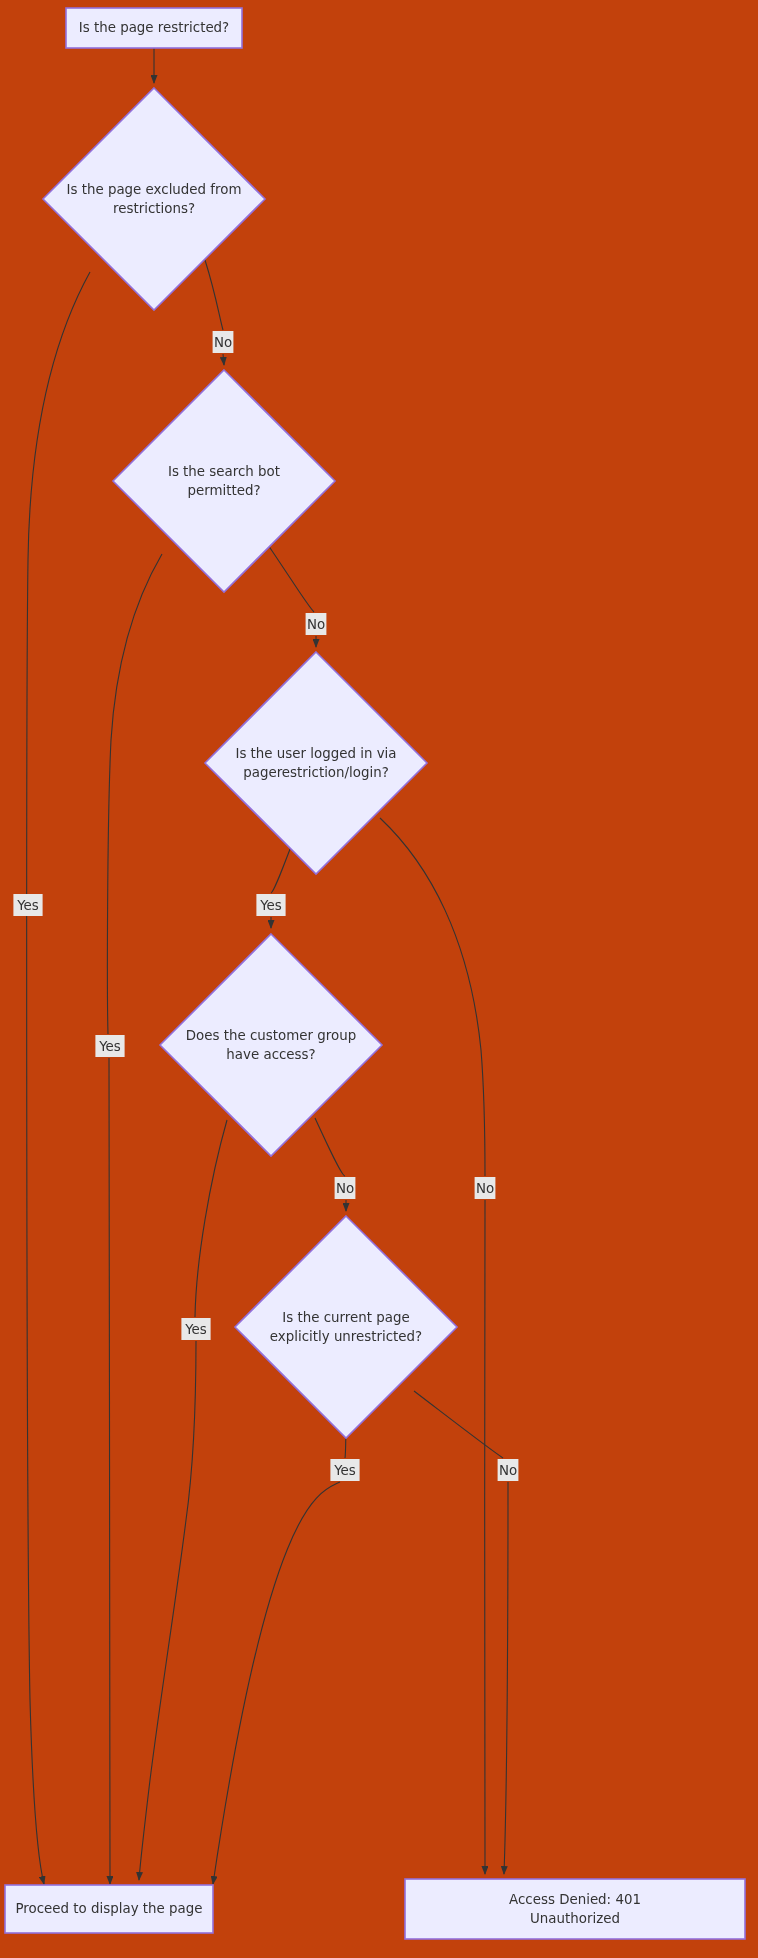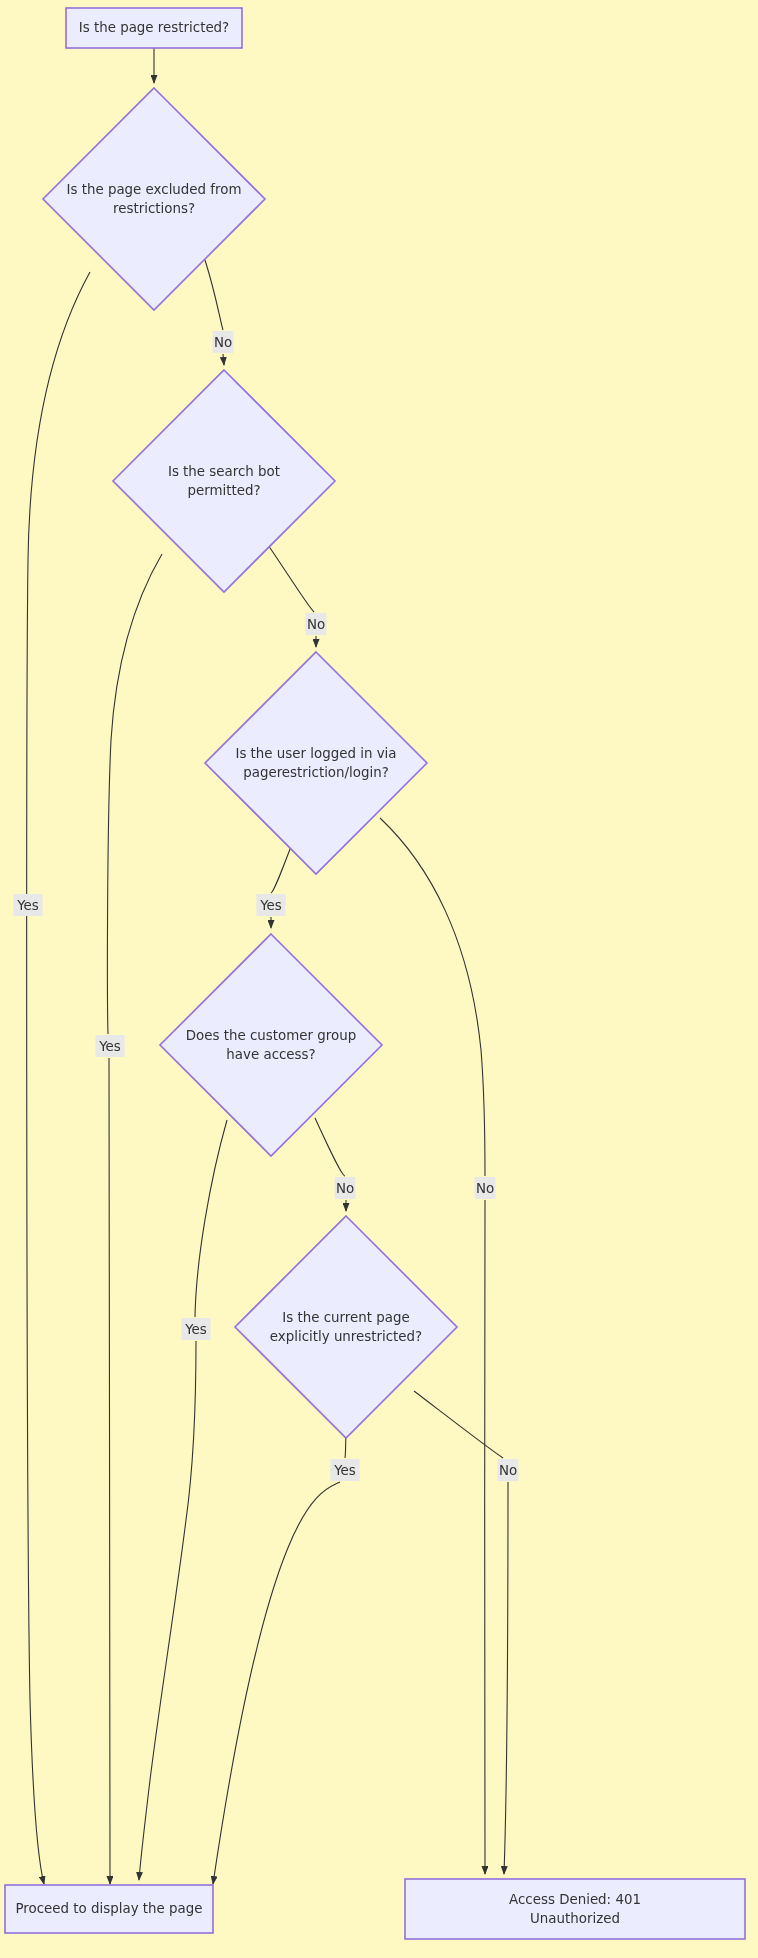--- a/index.html
+++ b/index.html
@@ -10,21 +10,21 @@
   body {
     width: 758px;
     height: 1958px;
     overflow: hidden;
     font-family: "DejaVu Sans", "Liberation Sans", sans-serif;
   }
   #flow-root {
     position: relative;
     width: 758px;
     height: 1958px;
-    background: #fef9c3;
+    background: #c2410c;
   }
   svg.flow-canvas {
     position: absolute;
     top: 0;
     left: 0;
     width: 758px;
     height: 1958px;
     display: block;
   }
   .node-shape {

